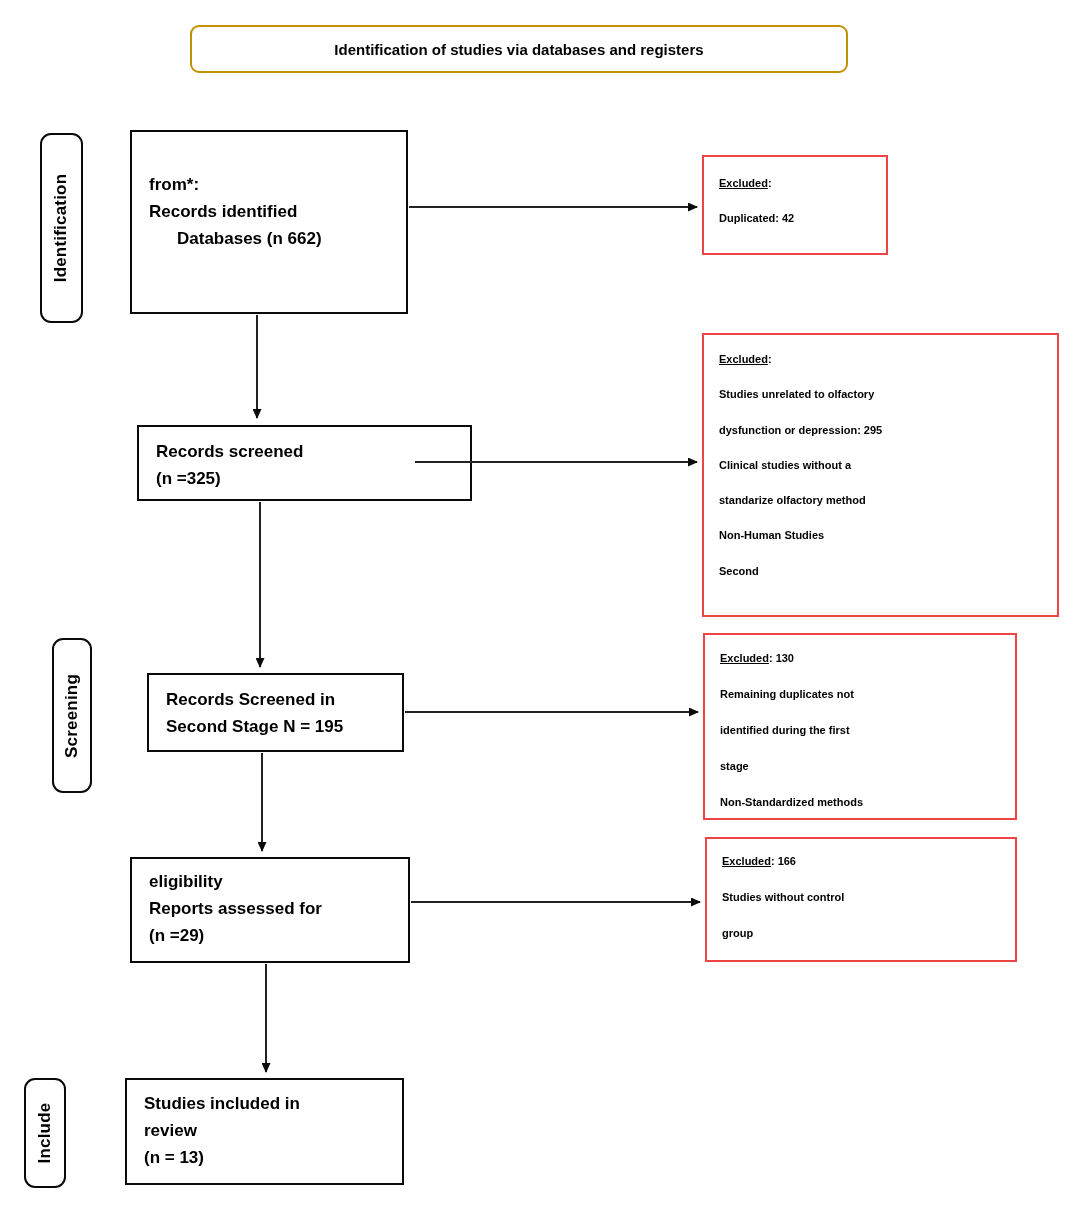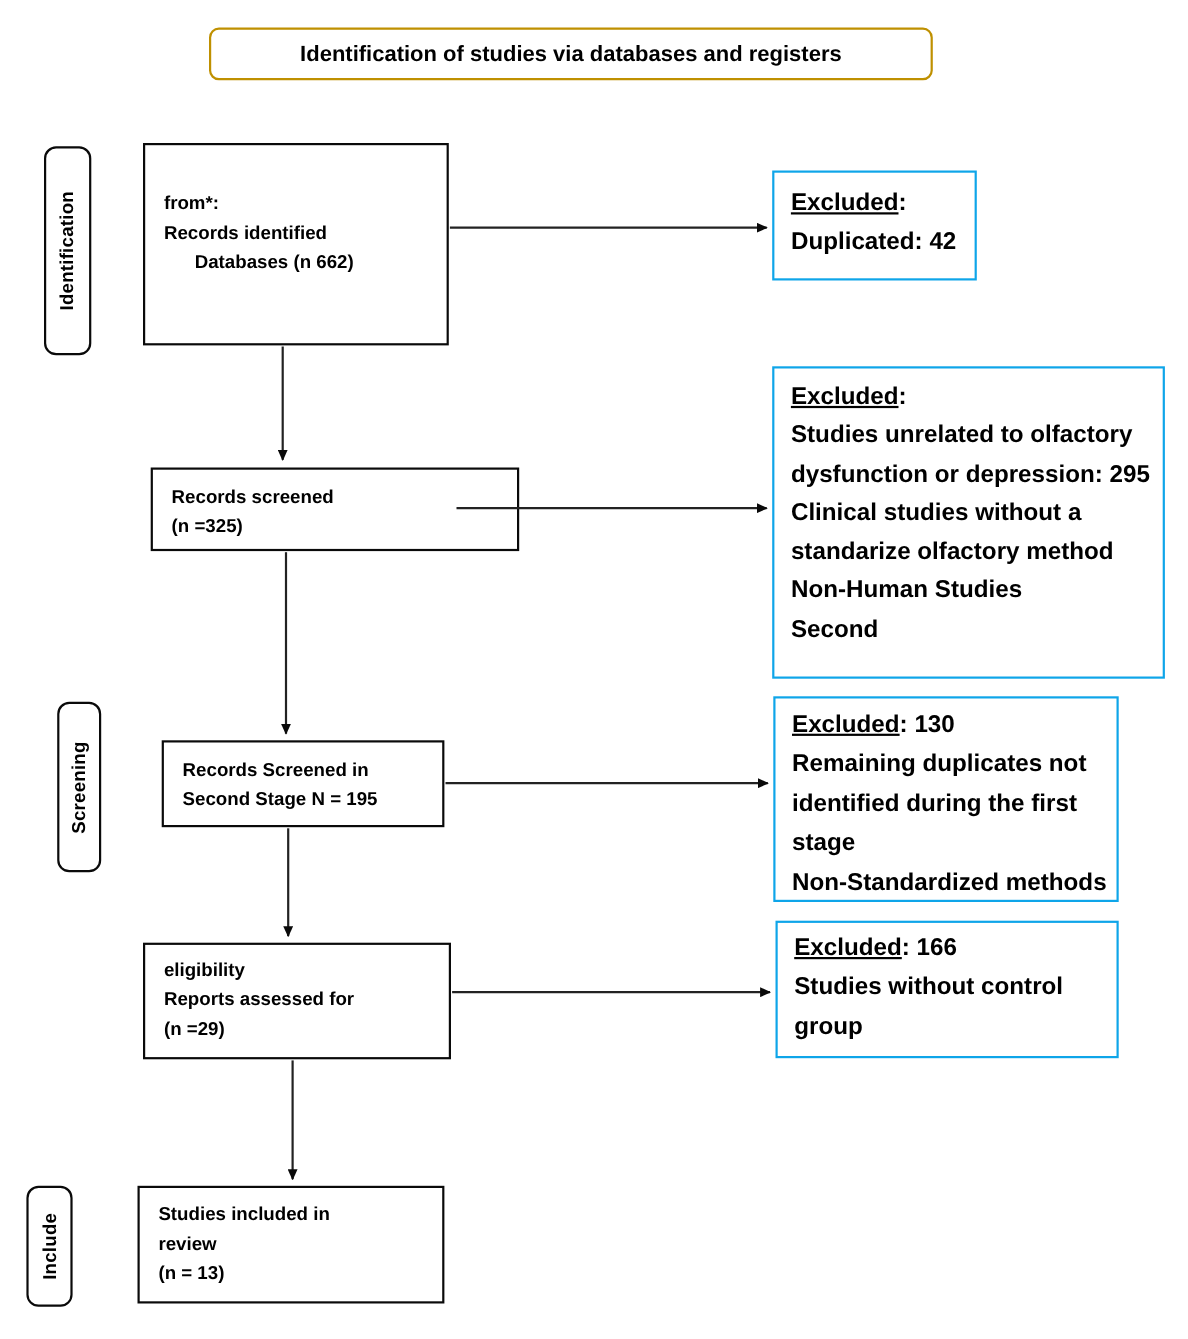--- a/index.html
+++ b/index.html
@@ -18,21 +18,21 @@
   }
   .abs { position: absolute; box-sizing: border-box; }
 
   
   .title-box {
     left: 190px; top: 25px; width: 658px; height: 48px;
     border: 2px solid #BF9000;
     border-radius: 9px;
     background: #fff;
     display: flex; align-items: center; justify-content: center;
-    font-weight: bold; font-size: 20px;
+    font-weight: bold; font-size: 15px;
   }
 
   
   .stage-box {
     border: 2.5px solid #0a0a0a;
     border-radius: 11px;
     background: #fff;
     display: flex; align-items: center; justify-content: center;
   }
   .stage-box span {
@@ -54,23 +54,23 @@
   }
   .flow-box .indent { padding-left: 28px; }
   .fb1 { left: 130px; top: 130px;  width: 278px; height: 184px; padding: 39px 10px 0 17px; }
   .fb2 { left: 137px; top: 425px;  width: 335px; height: 76px;  padding: 11px 10px 0 17px; }
   .fb3 { left: 147px; top: 673px;  width: 257px; height: 79px;  padding: 11px 10px 0 17px; }
   .fb4 { left: 130px; top: 857px;  width: 280px; height: 106px; padding: 9px 10px 0 17px; }
   .fb5 { left: 125px; top: 1078px; width: 279px; height: 107px; padding: 10px 10px 0 17px; }
 
   
   .ex-box {
-    border: 2px solid #0ea5e9;
+    border: 2px solid #ef4444;
     background: #fff;
-    font-weight: bold; font-size: 22px;
+    font-weight: bold; font-size: 11px;
   }
   .ex-box .u { text-decoration: underline; }
   .ex1 { left: 702px; top: 155px; width: 186px; height: 100px; padding: 9px 8px 0 15px;  line-height: 35px; }
   .ex2 { left: 702px; top: 333px; width: 357px; height: 284px; padding: 7px 8px 0 15px;  line-height: 35.3px; }
   .ex3 { left: 703px; top: 633px; width: 314px; height: 187px; padding: 5px 8px 0 15px;  line-height: 36px; }
   .ex4 { left: 705px; top: 837px; width: 312px; height: 125px; padding: 4px 8px 0 15px;  line-height: 36px; }
 
   svg.arrows {
     position: absolute;
     left: 0; top: 0;

